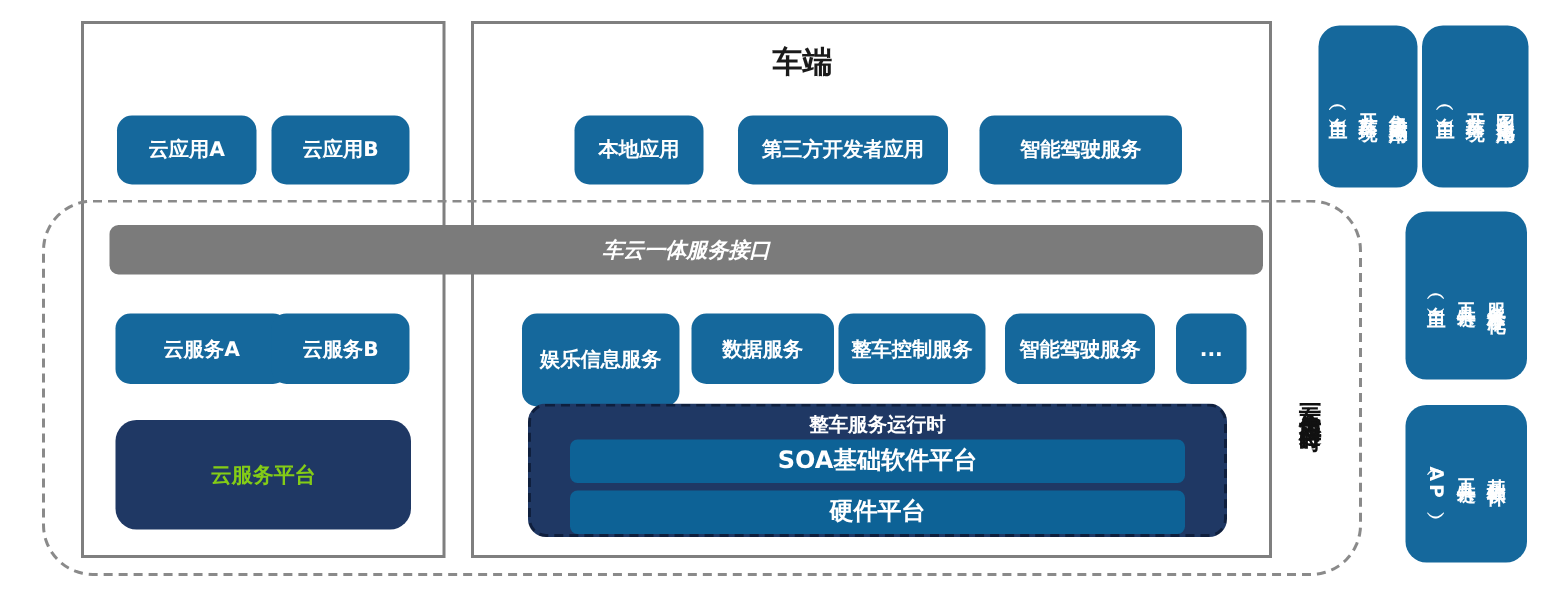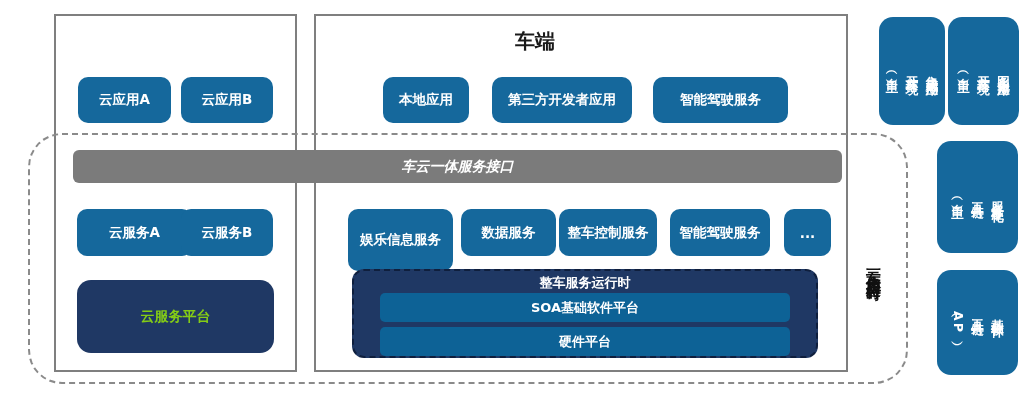--- a/index.html
+++ b/index.html
@@ -57,21 +57,21 @@
   .runtime-box {
     position:absolute; left:352px; top:269px; width:466px; height:89px;
     background:#1f3864; border:2px dashed #0f1f3d; border-radius:12px; box-sizing:border-box;
   }
   .runtime-title {
     position:absolute; left:0; top:3px; width:100%; text-align:center;
     color:#ffffff; font-weight:bold; font-size:13px;
   }
   .layer {
     position:absolute; left:26px; width:410px; height:29px;
-    background:#0d6296; border-radius:5px; color:#ffffff; font-weight:bold; font-size:13px;
+    background:#0d6296; border-radius:5px; color:#ffffff; font-weight:bold; font-size:16px;
     display:flex; align-items:center; justify-content:center;
   }
   .layer-soa { top:22px; }
   .layer-hw  { top:56px; }
 
   .frame-vlabel {
     position:absolute; left:856px; top:192px; width:34px; height:150px;
     display:flex; align-items:center; justify-content:center;
   }
   .frame-vlabel span {

